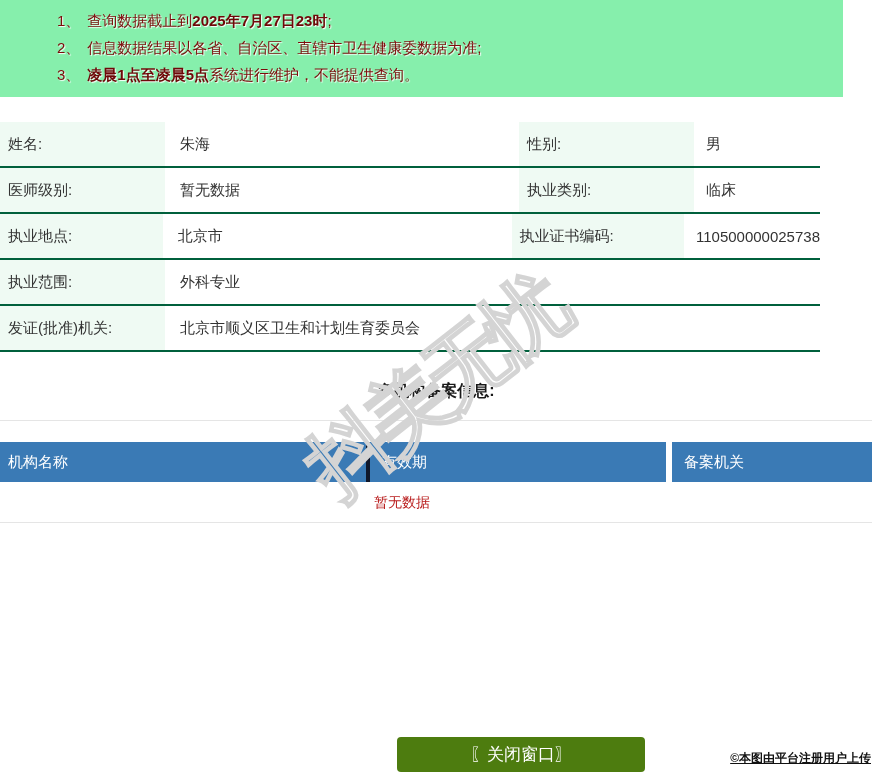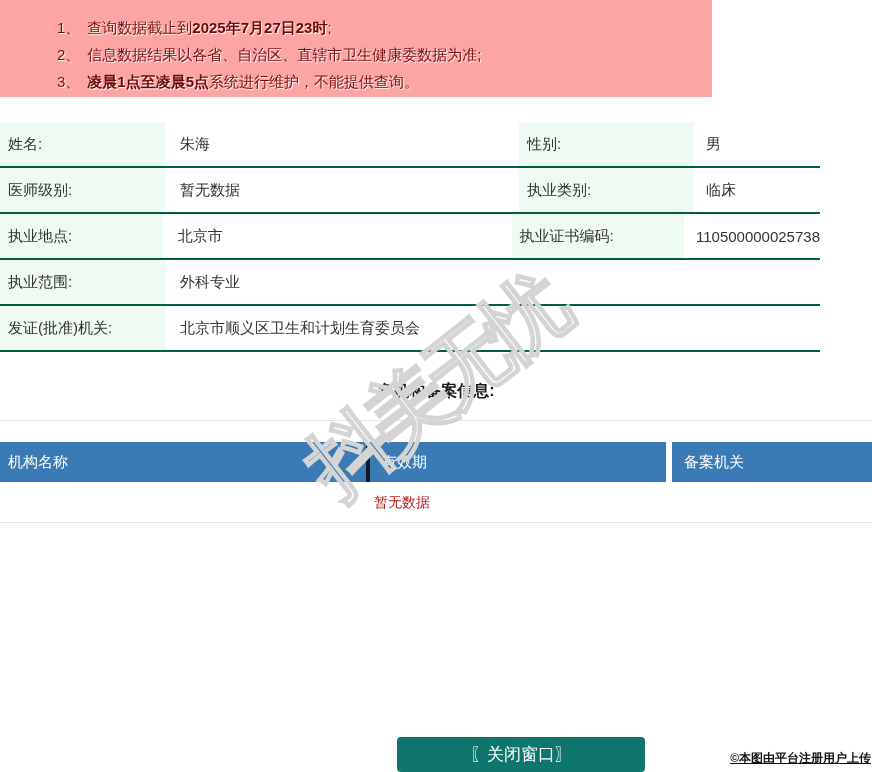--- a/index.html
+++ b/index.html
@@ -8,24 +8,24 @@
   .page {
     position: relative;
     width: 872px;
     height: 772px;
     overflow: hidden;
     background: #ffffff;
   }
 
   
   .banner {
-    width: 712px;
+    width: 843px;
     height: 97px;
-    background: #fca5a5;
-    padding: 14px 10px 0 57px;
+    background: #86efac;
+    padding: 7px 10px 0 57px;
   }
   .banner-line {
     font-size: 15px;
     line-height: 27px;
     color: #7d0b0b;
     text-shadow: 1px 1px 1px #ffffff;
     white-space: nowrap;
   }
   .banner-line .num { margin-right: 7px; }
   .banner-line b { font-weight: bold; color: #6e0808; }
@@ -88,21 +88,21 @@
     color: #b91c1c;
   }
 
   
   .close-btn {
     position: absolute;
     left: 397px;
     top: 737px;
     width: 248px;
     height: 35px;
-    background: #0f766e;
+    background: #4d7c0f;
     border: none;
     border-radius: 4px;
     color: #ffffff;
     font-size: 17px;
     font-family: "Liberation Sans", "DejaVu Sans", sans-serif;
     cursor: pointer;
   }
   .credit {
     position: absolute;
     right: 1px;

